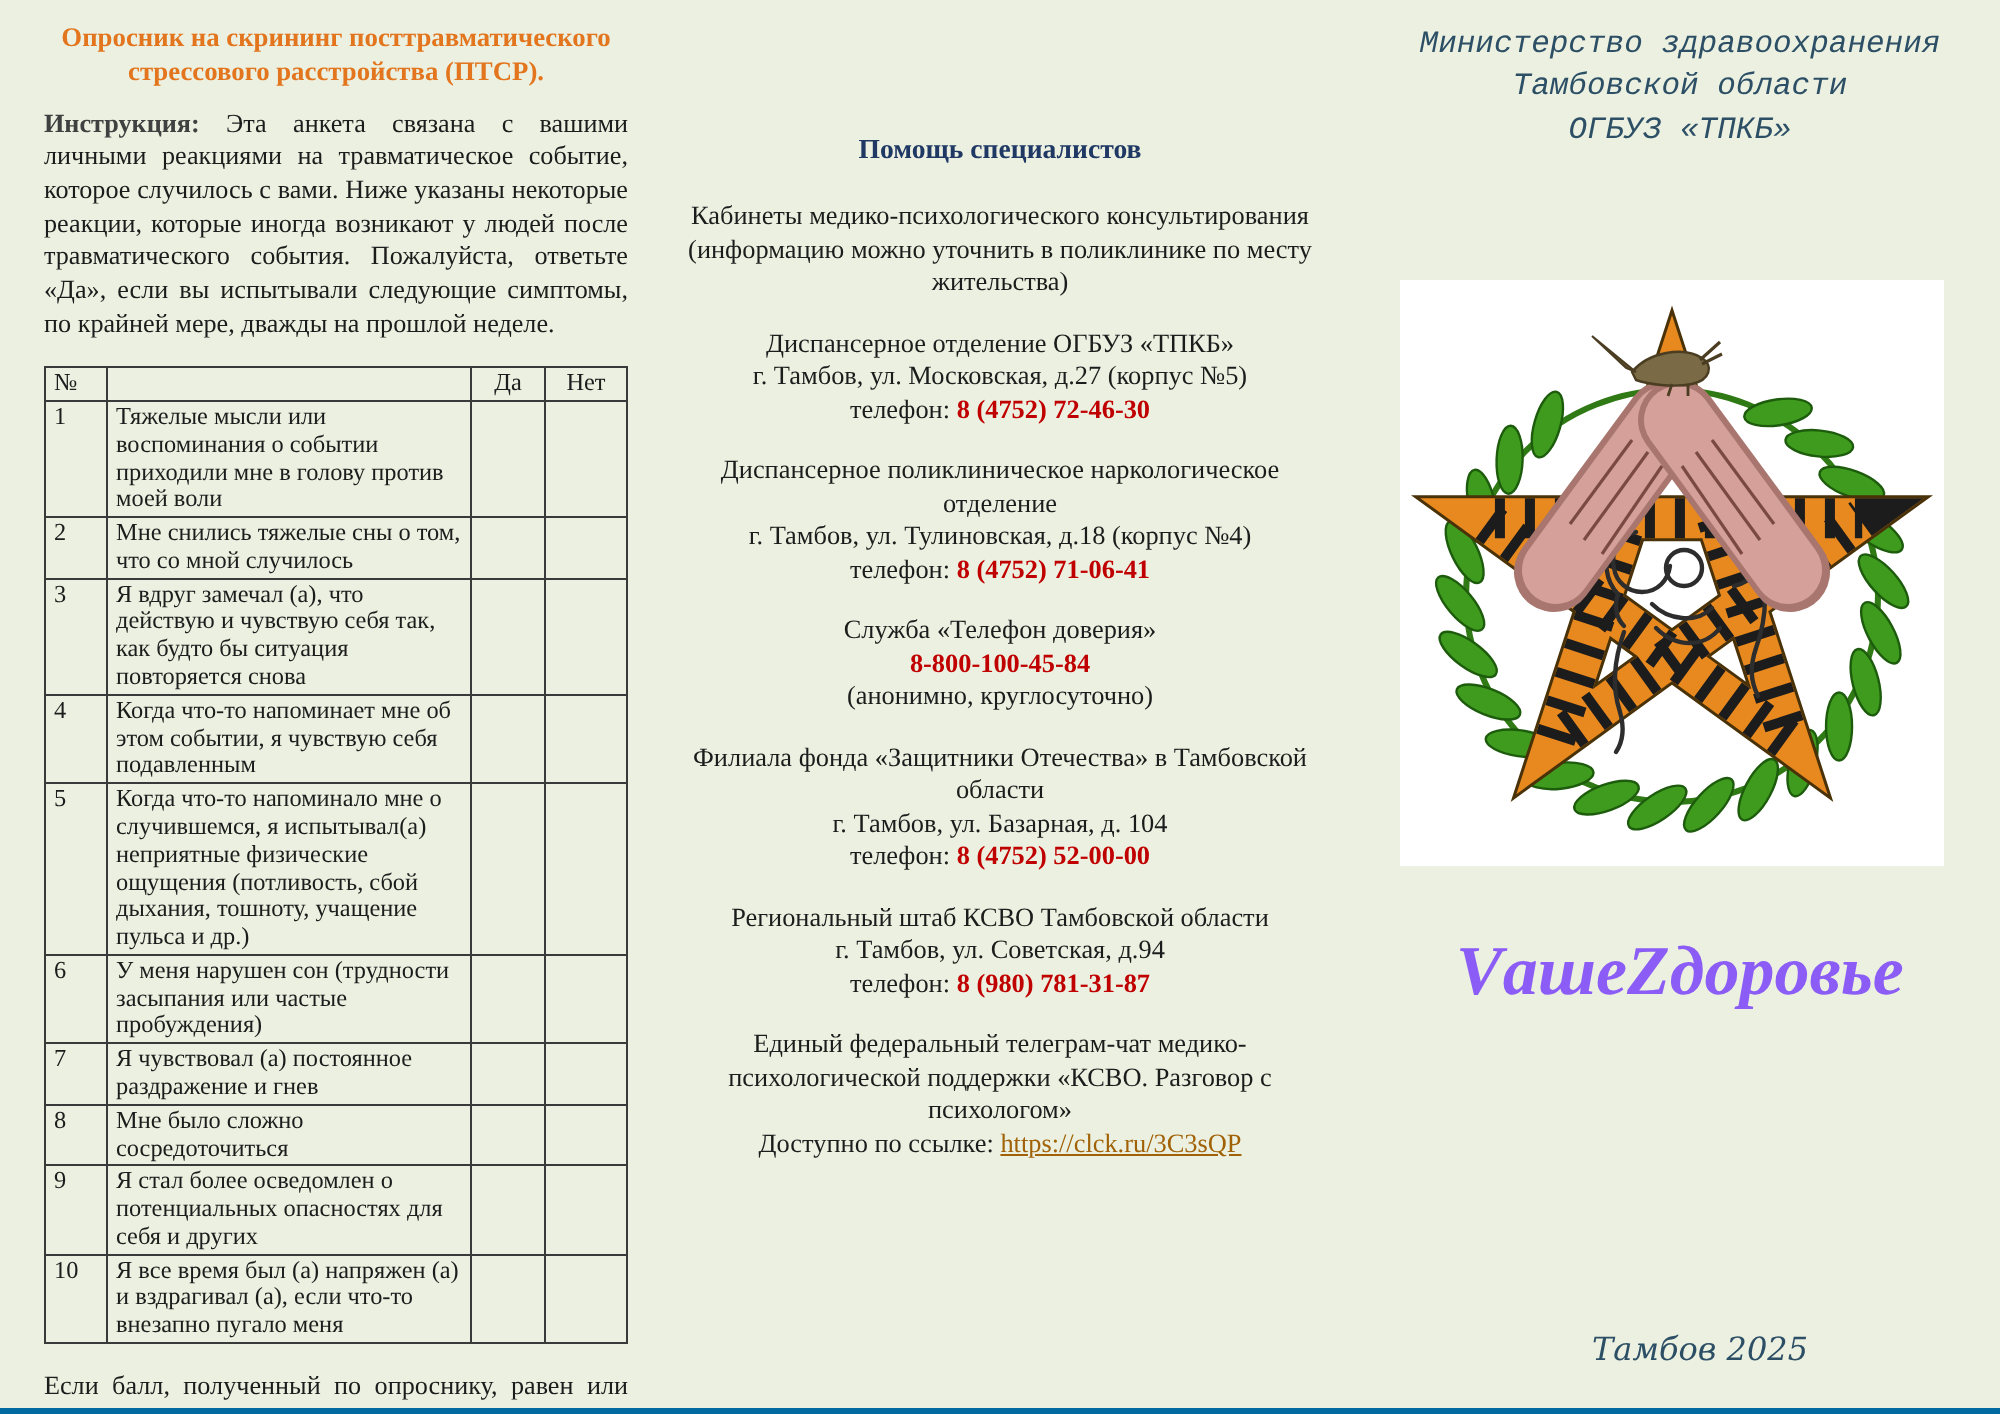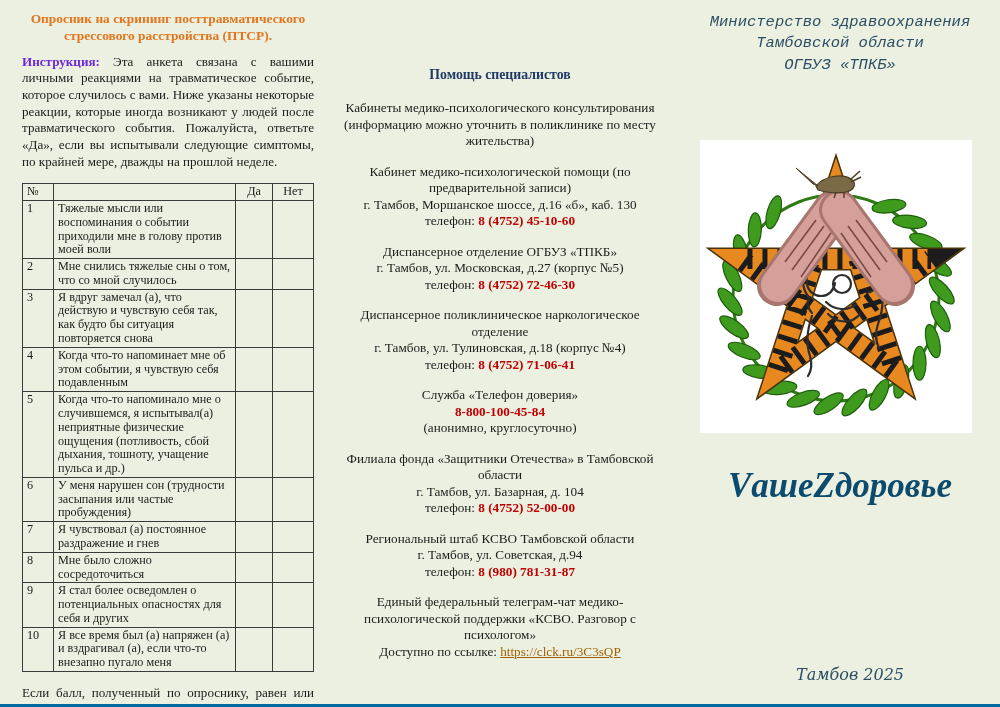--- a/index.html
+++ b/index.html
@@ -6,40 +6,40 @@
   .page{
     position:relative; width:1000px; height:707px;
     background:#ebf0e0; overflow:hidden;
     font-family:"Liberation Serif", serif; color:#1c1c1c;
     border-bottom:3px solid #0369a1; box-sizing:border-box;
   }
   
   .col-left{position:absolute; left:22px; top:10px; width:292px;}
   .l-title{color:#e2751d; font-weight:bold; text-align:center; font-size:13.4px; line-height:1.3; margin-bottom:9px;}
   .l-instr{text-align:justify; font-size:13.1px; line-height:1.27;}
-  .orange{color:#6d28d9; font-weight:bold;}
+  .orange{color:#404040; font-weight:bold;}
   .q-table{width:100%; border-collapse:collapse; margin-top:13px; font-size:12.2px; line-height:1.13;}
   .q-table td,.q-table th{border:1px solid #3a3a3a; padding:1px 4px; vertical-align:top; font-weight:normal; text-align:left;}
   .q-table th.cnum{width:22px;}
   .q-table th.cyes{width:28px; text-align:center;}
   .q-table th.cno{width:32px; text-align:center;}
   .l-foot1{margin-top:13px; text-align:justify; font-size:13.1px; line-height:1.27;}
   
   .col-mid{position:absolute; left:338px; top:36px; width:324px; text-align:center; font-size:13.2px; line-height:1.25;}
   .m-title{font-weight:bold; color:#1f3864; font-size:13.8px; margin-bottom:17px;margin-top:30px;}
   .mblock{margin-bottom:14px;}
   .phone{color:#c00000; font-weight:bold;}
   .m-link{color:#a16207; }
   
   .ministry{position:absolute; left:688px; top:12px; width:304px; text-align:center;
     font-style:italic; color:#2d4f66; font-size:15.5px; line-height:1.38;
     font-family:Liberation Mono, monospace;}
   .logo-box{position:absolute; left:700px; top:140px; width:272px; height:293px; background:#ffffff;}
   .brand{position:absolute; left:688px; top:466px; width:304px; text-align:center;
-    color:#0c4a6e; font-weight:bold; font-style:italic; font-size:35px;
+    color:#8b5cf6; font-weight:bold; font-style:italic; font-size:35px;
     font-family:"Liberation Serif", serif;}
   .tambov{position:absolute; left:740px; top:641px; width:220px; text-align:center;
     font-style:italic; color:#2d4f66; font-size:16px; font-family:"DejaVu Serif", serif;margin-top:24px;}
 </style>
 </head>
 <body>
 
 <div class="page">
 
   <div class="col-left">
@@ -123,25 +123,20 @@
   </div>
 
   <div class="col-mid">
     <div class="m-title">Помощь специалистов</div>
 
     <div class="mblock">
       <div>Кабинеты медико-психологического консультирования</div>
       <div>(информацию можно уточнить в поликлинике по месту жительства)</div>
     </div>
 
-    <div class="mblock">
-      <div>Кабинет медико-психологической помощи (по предварительной записи)</div>
-      <div>г. Тамбов, Моршанское шоссе, д.16 «б», каб. 130</div>
-      <div><span>телефон: </span><span class="phone">8 (4752) 45-10-60</span></div>
-    </div>
 
     <div class="mblock">
       <div>Диспансерное отделение ОГБУЗ «ТПКБ»</div>
       <div>г. Тамбов, ул. Московская, д.27 (корпус №5)</div>
       <div><span>телефон: </span><span class="phone">8 (4752) 72-46-30</span></div>
     </div>
 
     <div class="mblock">
       <div>Диспансерное поликлиническое наркологическое отделение</div>
       <div>г. Тамбов, ул. Тулиновская, д.18 (корпус №4)</div>

